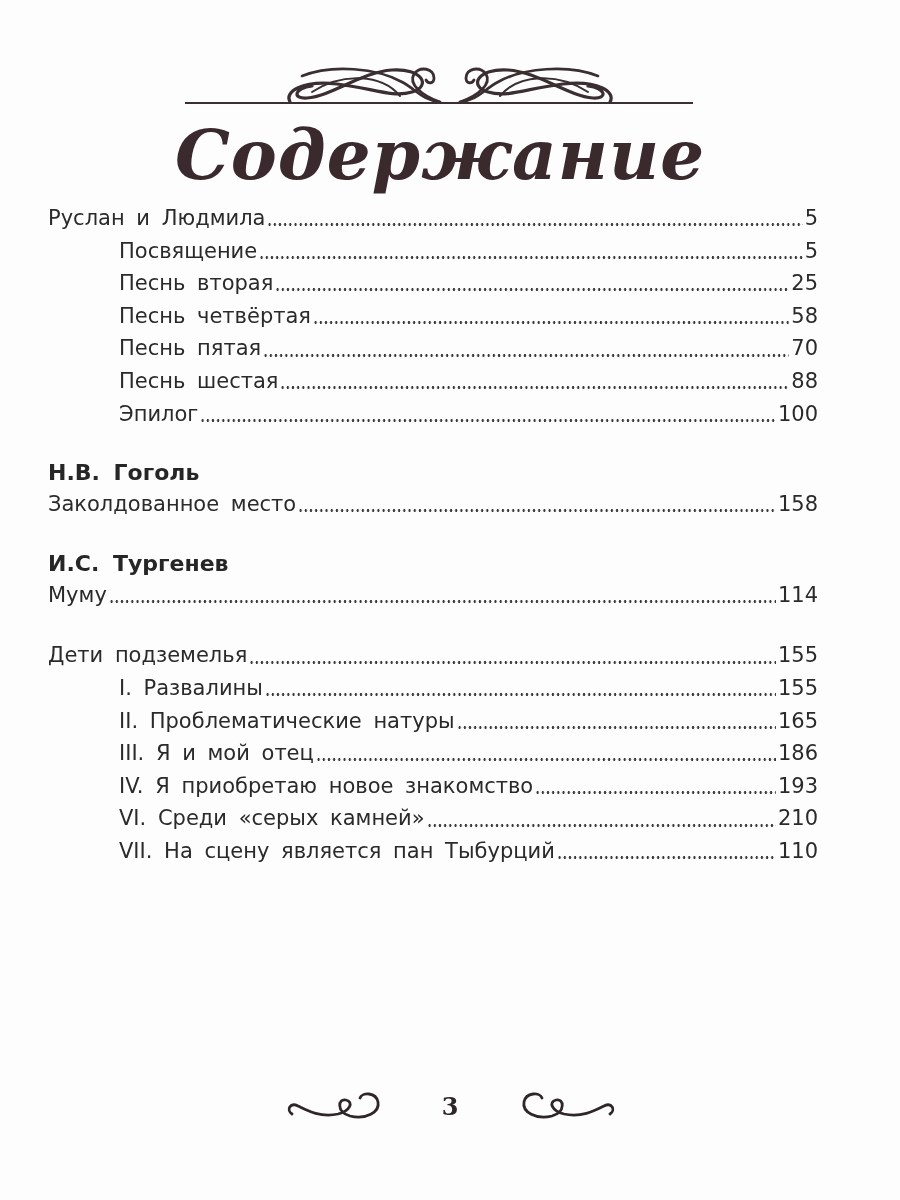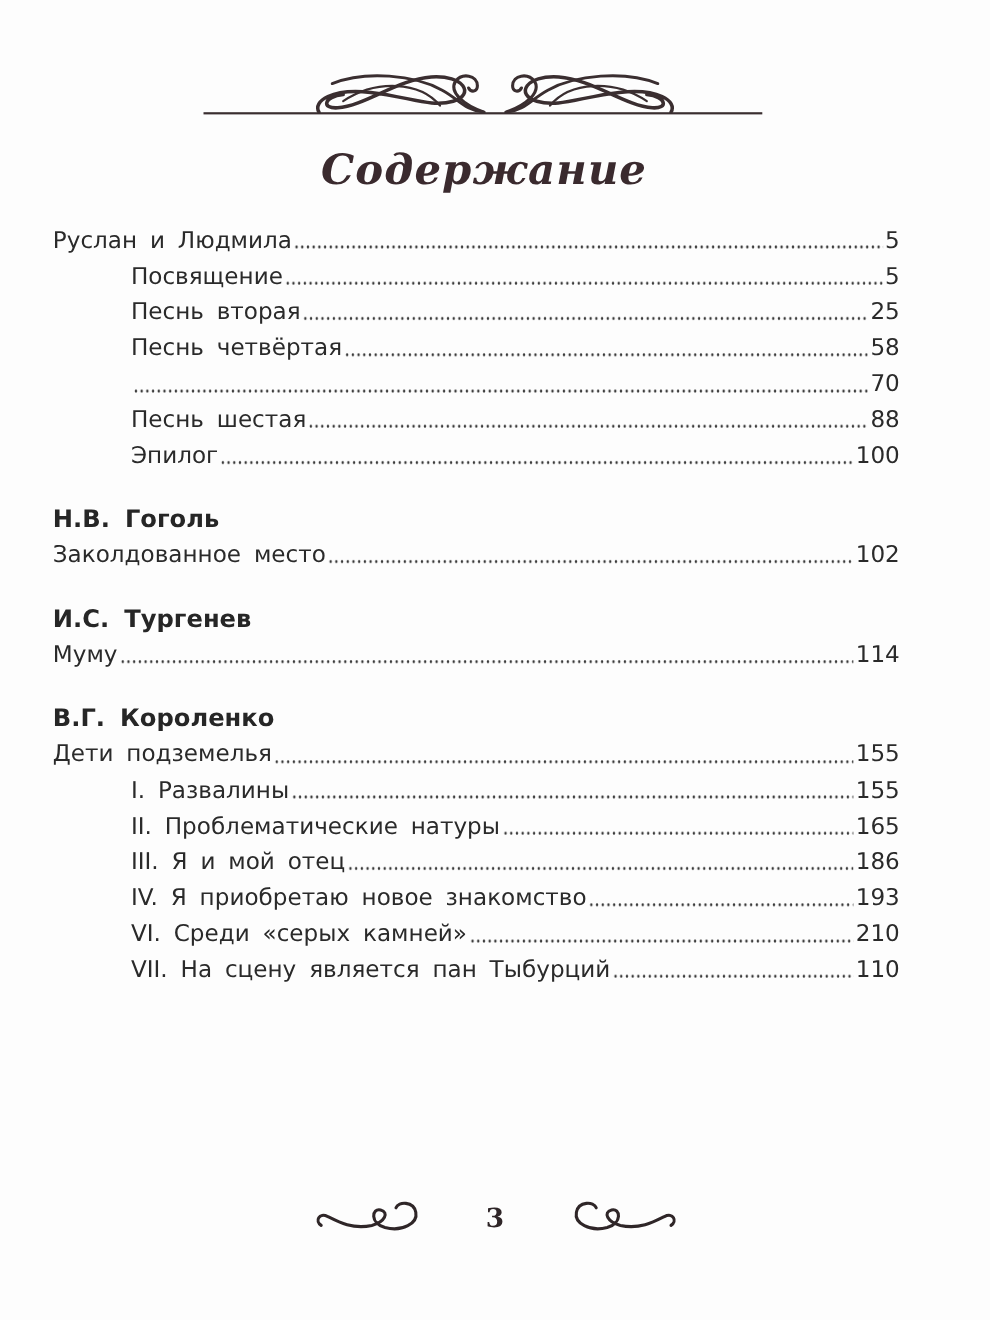--- a/index.html
+++ b/index.html
@@ -32,26 +32,26 @@
       left: 185px;
       top: 102px;
       width: 508px;
       height: 2px;
       background: #3a2e30;
     }
     .title {
       position: absolute;
       left: 0;
       width: 880px;
-      top: 131px;
+      top: 114px;
       text-align: center;
       font-family: "DejaVu Serif", "Liberation Serif", serif;
       font-style: italic;
       font-weight: bold;
-      font-size: 38px;
+      font-size: 69px;
       letter-spacing: 1px;
       color: #3a2a2e;
     }
     .toc {
       position: absolute;
       left: 48px;
       top: 202px;
       width: 770px;
     }
     .author {
@@ -171,20 +171,21 @@
         <span class="label">Песнь вторая</span>
         <span class="dots"></span>
         <span class="page-num">25</span>
       </div>
       <div class="entry sub">
         <span class="label">Песнь четвёртая</span>
         <span class="dots"></span>
         <span class="page-num">58</span>
       </div>
       <div class="entry sub">
+        <span class="label">Песнь пятая</span>
         <span class="dots"></span>
         <span class="page-num">70</span>
       </div>
       <div class="entry sub">
         <span class="label">Песнь шестая</span>
         <span class="dots"></span>
         <span class="page-num">88</span>
       </div>
       <div class="entry sub">
         <span class="label">Эпилог</span>
@@ -193,39 +194,38 @@
       </div>
     </div>
 
     <div class="gap"></div>
 
     <div>
       <div class="author">Н.В. Гоголь</div>
       <div class="entry">
         <span class="label">Заколдованное место</span>
         <span class="dots"></span>
-        <span class="page-num">102</span>
+        <span class="page-num">158</span>
       </div>
     </div>
 
     <div class="gap"></div>
 
     <div>
       <div class="author">И.С. Тургенев</div>
       <div class="entry">
         <span class="label">Муму</span>
         <span class="dots"></span>
         <span class="page-num">114</span>
       </div>
     </div>
 
     <div class="gap"></div>
 
     <div>
-      <div class="author">В.Г. Короленко</div>
       <div class="entry">
         <span class="label">Дети подземелья</span>
         <span class="dots"></span>
         <span class="page-num">155</span>
       </div>
       <div class="entry sub">
         <span class="label">I. Развалины</span>
         <span class="dots"></span>
         <span class="page-num">155</span>
       </div>

